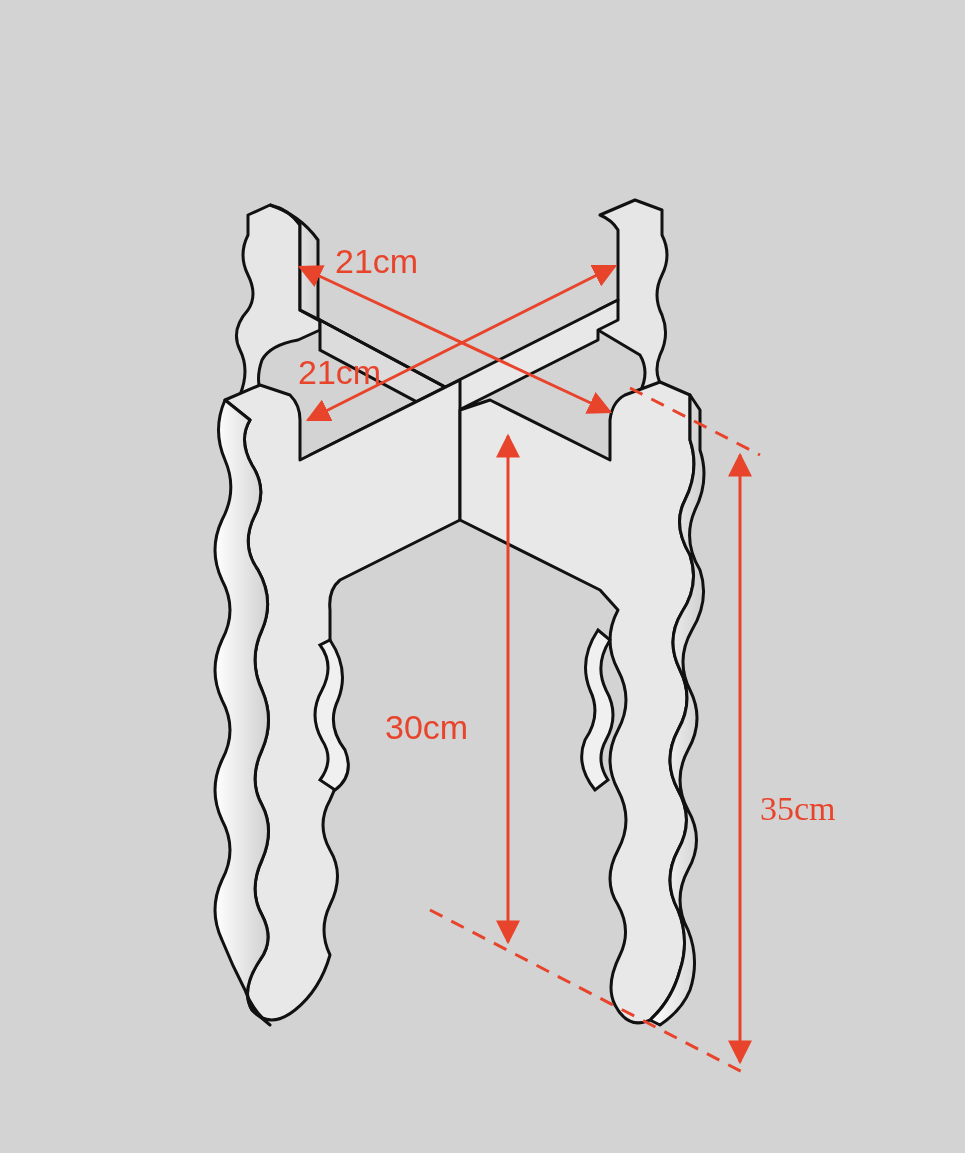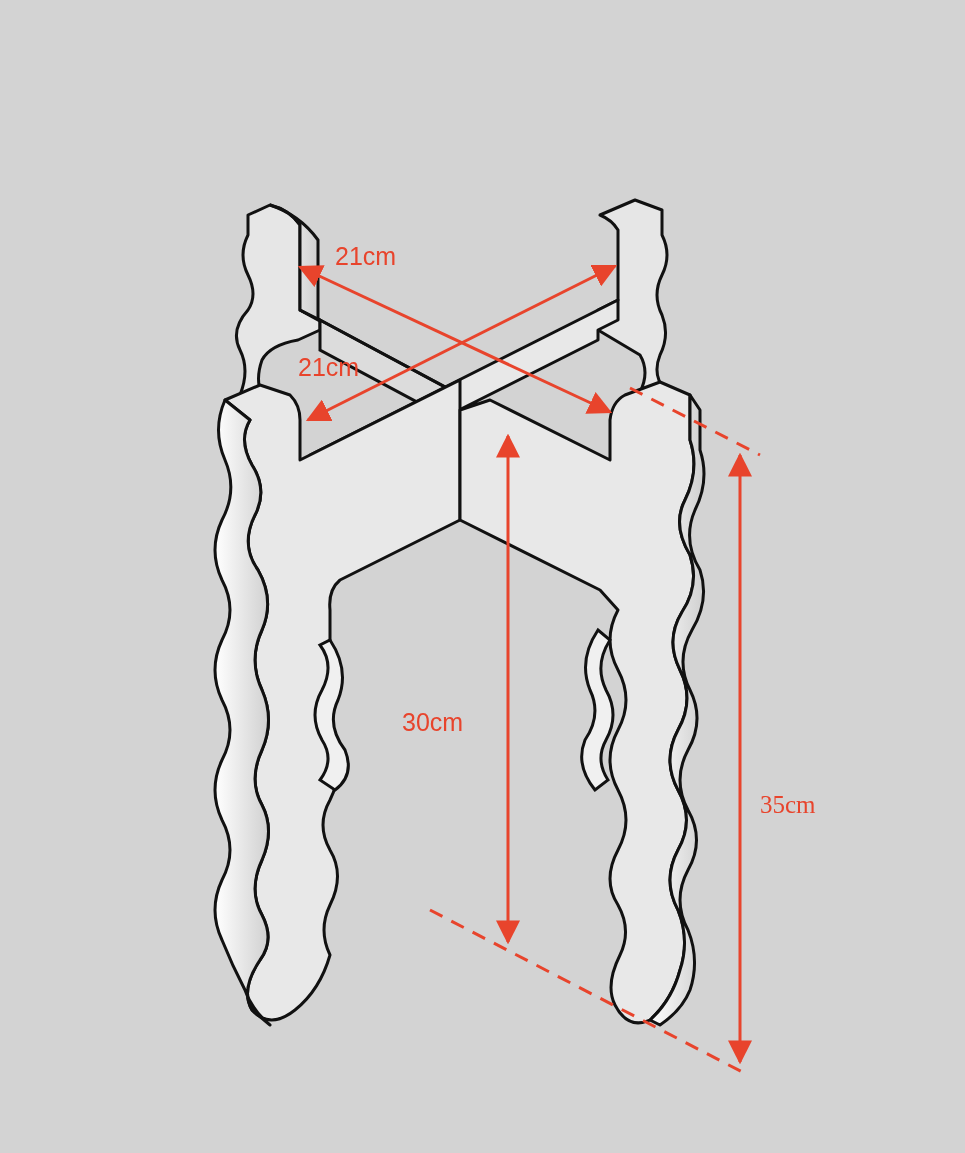--- a/index.html
+++ b/index.html
@@ -1,18 +1,18 @@
 <!DOCTYPE html>
 <html><head>
 <meta charset="utf-8">
 <style>
   html, body { margin: 0; padding: 0; }
   body { width: 965px; height: 1153px; background: #d3d3d3; overflow: hidden; position: relative; font-family: "Liberation Sans", sans-serif; }
   #canvas { position: absolute; left: 0; top: 0; width: 965px; height: 1153px; }
-  .dim-label { position: absolute; font-family: "Liberation Sans", sans-serif; font-size: 25px; color: #e8442c; white-space: nowrap; line-height: 1; }
+  .dim-label { position: absolute; font-family: "Liberation Sans", sans-serif; font-size: 34px; color: #e8442c; white-space: nowrap; line-height: 1; }
 </style>
 </head>
 <body>
 
 <svg id="canvas" viewBox="0 0 965 1153" xmlns="http://www.w3.org/2000/svg">
   <defs>
     <marker id="ah" viewBox="0 0 10 10" refX="9" refY="5" markerWidth="8" markerHeight="8" orient="auto-start-reverse">
       <path d="M0,0 L10,5 L0,10 z" fill="#e8442c"></path>
     </marker>
     <linearGradient id="sideg" x1="0" y1="0" x2="1" y2="0">
@@ -59,14 +59,14 @@
     <line x1="615" y1="266" x2="308" y2="420" marker-start="url(#ah)" marker-end="url(#ah)"></line>
     <line x1="508" y1="436" x2="508" y2="942" marker-start="url(#ah)" marker-end="url(#ah)"></line>
     <line x1="740" y1="455" x2="740" y2="1062" marker-start="url(#ah)" marker-end="url(#ah)"></line>
     <line x1="630" y1="388" x2="760" y2="455" stroke-dasharray="14,10"></line>
     <line x1="430" y1="910" x2="748" y2="1075" stroke-dasharray="14,10"></line>
   </g>
 </svg>
 
 <div class="dim-label" style="left:335px; top:244px;">21cm</div>
 <div class="dim-label" style="left:298px; top:355px;">21cm</div>
-<div class="dim-label" style="left:402px; top:710px;">30cm</div>
+<div class="dim-label" style="left:385px; top:710px;">30cm</div>
 <div class="dim-label" style="left:760px; top:792px;font-family:Liberation Serif, serif;">35cm</div>
 
 </body></html>

